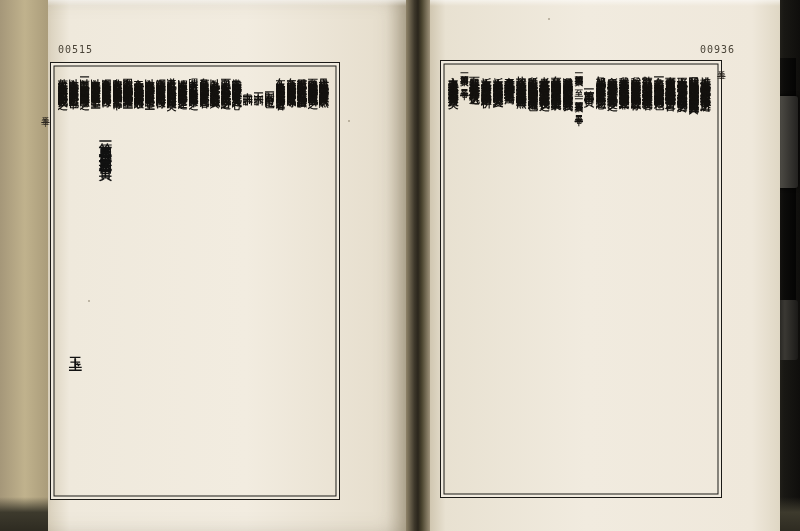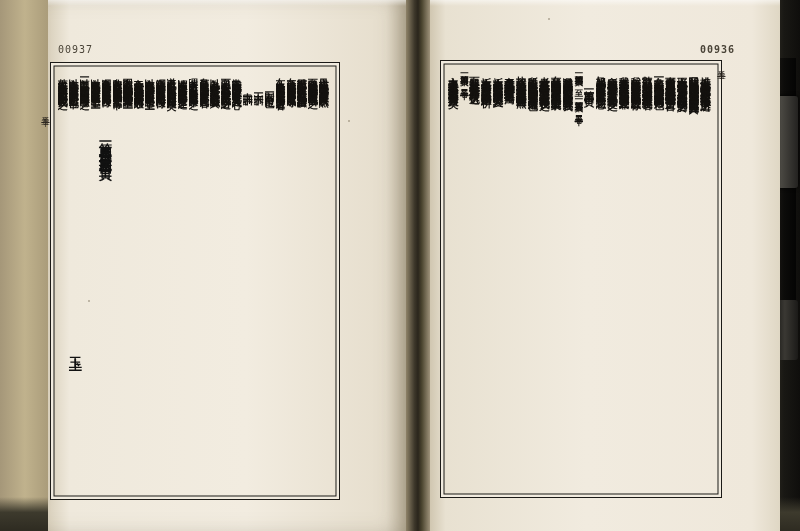--- a/index.html
+++ b/index.html
@@ -113,21 +113,21 @@
 
   
   .folio {
     position: absolute;
     font-family: "DejaVu Sans Mono", monospace;
     font-size: 10px;
     letter-spacing: 1px;
     color: #4a4438;
   }
   .folio-left { left: 58px; top: 44px; }
-  .folio-right { left: 700px; top: 44px; font-weight: bold; }
+  .folio-right { left: 700px; top: 44px; }
 
   
   .cols {
     position: absolute;
     display: flex;
     flex-direction: row-reverse;
     justify-content: flex-start;
     align-items: flex-start;
     gap: 0px;
     overflow: hidden;
@@ -205,21 +205,21 @@
     </div>
 
     <div class="page page-right">
       <div class="page-edge-top"></div>
       <div class="speck" style="left:120px; top:18px; width:2px; height:2px;"></div>
     </div>
 
     <div class="gutter"></div>
   </div>
 
-  <div class="folio folio-left">00937</div>
+  <div class="folio folio-left">00515</div>
   <div class="folio folio-right">00936</div>
 
   <div class="frame frame-left"></div>
   <div class="frame frame-right"></div>
 
   <div class="cols cols-left">
     <div class="col">毋或易此視也其有弗可者必推究其所以然</div>
     <div class="col">而後已焉其或有未安則姑置之以俟他日之</div>
     <div class="col">精思而得之非敢苟且以自欺也凡人之讀書</div>
     <div class="col">在乎虛心靜慮熟讀精思循序而進毋或躐等</div>

